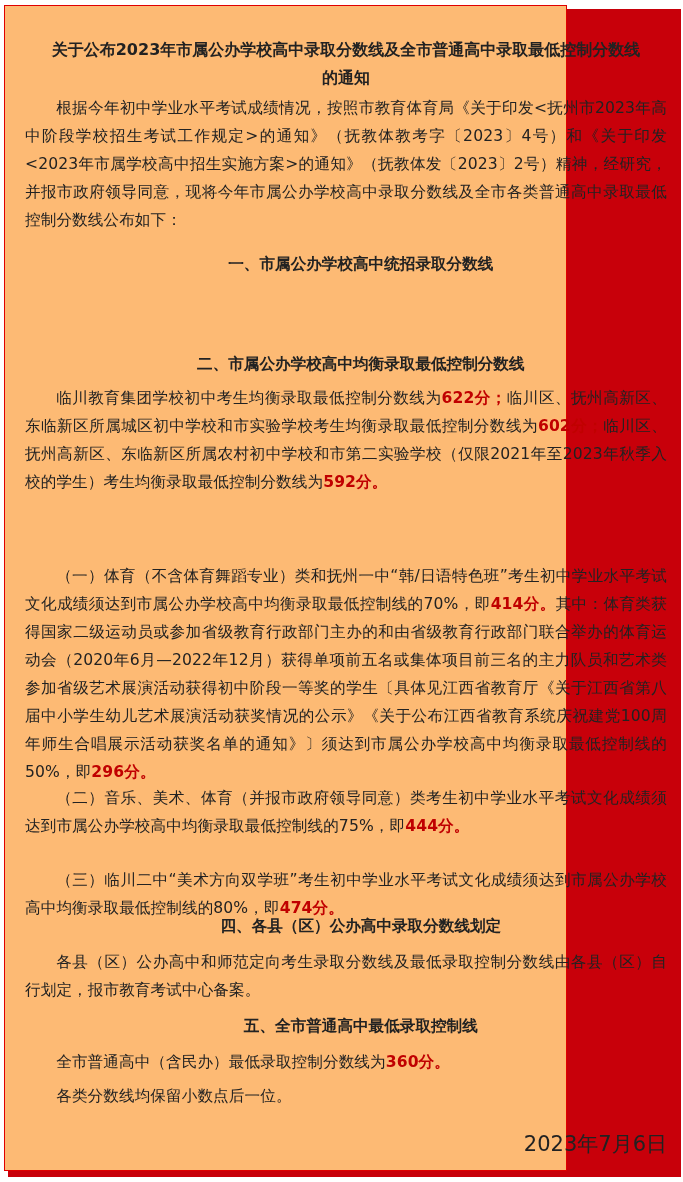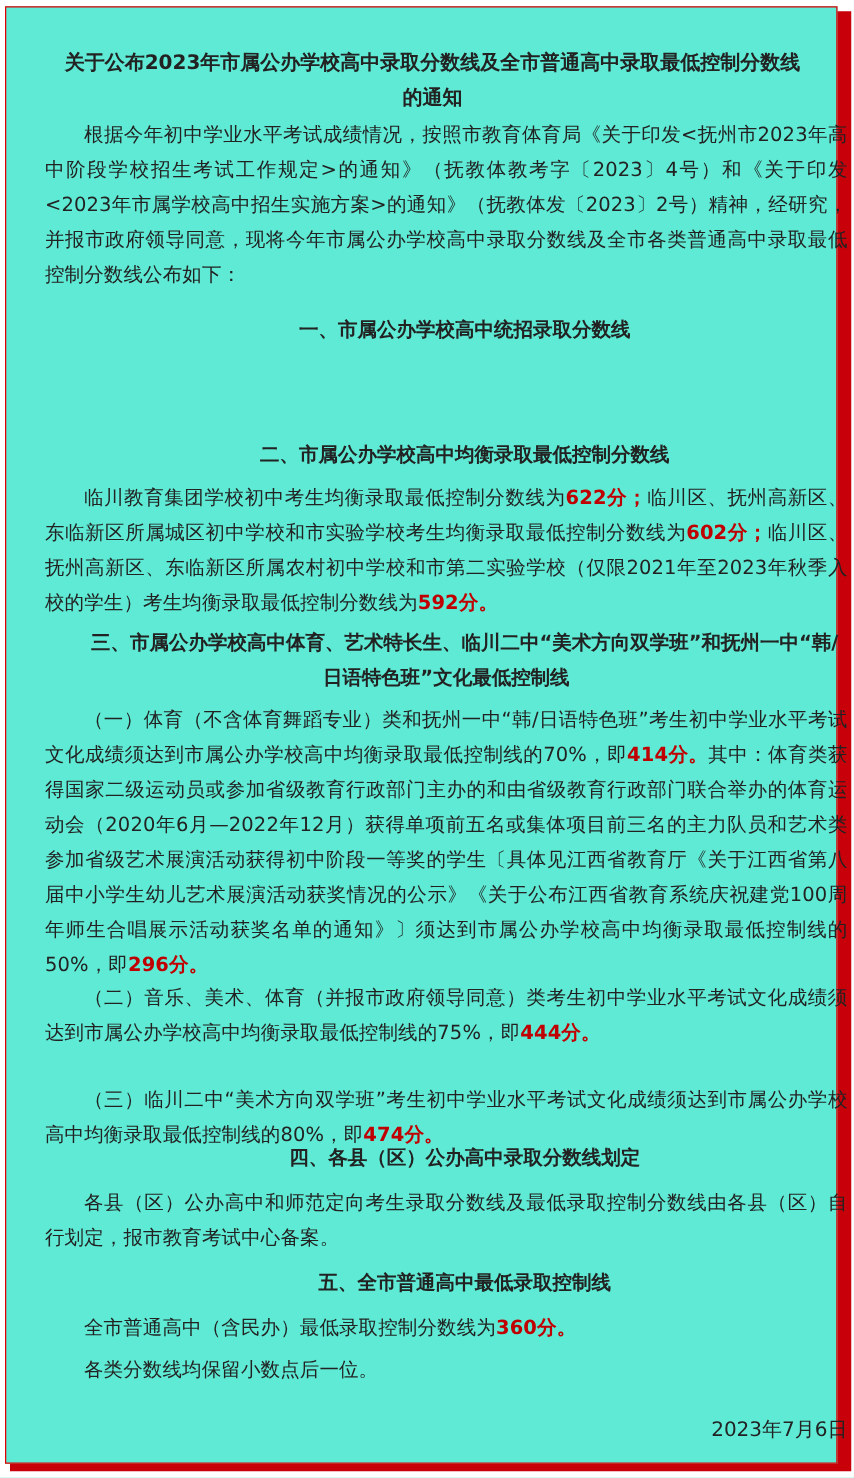--- a/index.html
+++ b/index.html
@@ -1,29 +1,29 @@
 <!DOCTYPE html>
 <html><head>
 <meta charset="utf-8">
 <style>
   html, body { margin: 0; padding: 0; background: #ffffff; }
   body { width: 683px; height: 1182px; position: relative; overflow: hidden;
          font-family: "DejaVu Sans", "Liberation Sans", sans-serif; color: #222; }
   .shadow { position: absolute; left: 8px; top: 9px; width: 673px; height: 1168px; background: #c8000a; }
-  .frame { position: absolute; left: 4px; top: 5px; width: 666px; height: 1166px;
-           background: #5eead4; border: 1px solid #e00000; box-sizing: border-box; }
+  .frame { position: absolute; left: 4px; top: 5px; width: 563px; height: 1166px;
+           background: #fdba74; border: 1px solid #e00000; box-sizing: border-box; }
   .content { position: absolute; left: 20px; top: 0; width: 642px; }
   .title { text-align: center; font-weight: bold; font-size: 16px; line-height: 28px;
            margin: 0; padding-top: 30px; color: #222; }
   .p { font-size: 15.6px; line-height: 28px; margin: 0; text-align: justify; letter-spacing: 0.1px; }
   .indent { text-indent: 2em; }
   .h { font-weight: bold; font-size: 15.6px; line-height: 28px; margin: 0; text-indent: 1.9em; text-align: center; }
   .hl { color: #c00000; font-weight: bold; }
-  .date { font-size: 16px; line-height: 28px; text-align: right; margin: 0; }
-  .blk { position: absolute; left: 0; width: 642px; margin-left: 11px; }
+  .date { font-size: 21px; line-height: 28px; text-align: right; margin: 0; }
+  .blk { position: absolute; left: 0; width: 642px; }
 </style>
 </head>
 <body>
 
 <div class="shadow"></div>
 <div class="frame">
   <div class="content">
 
     <div class="title">
       <div>关于公布2023年市属公办学校高中录取分数线及全市普通高中录取最低控制分数线</div>
@@ -38,23 +38,20 @@
       <p class="h">一、市属公办学校高中统招录取分数线</p>
     </div>
 
     <div class="blk" style="top:344px">
       <p class="h">二、市属公办学校高中均衡录取最低控制分数线</p>
     </div>
     <div class="blk" style="top:378px">
       <p class="p indent"><span>临川教育集团学校初中考生均衡录取最低控制分数线为</span><span class="hl">622分；</span><span>临川区、抚州高新区、东临新区所属城区初中学校和市实验学校考生均衡录取最低控制分数线为</span><span class="hl">602分；</span><span>临川区、抚州高新区、东临新区所属农村初中学校和市第二实验学校（仅限2021年至2023年秋季入校的学生）考生均衡录取最低控制分数线为</span><span class="hl">592分。</span></p>
     </div>
 
-    <div class="blk" style="top:494px">
-      <p class="h" style="text-indent:1.9em">三、市属公办学校高中体育、艺术特长生、临川二中“美术方向双学班”和抚州一中“韩/日语特色班”文化最低控制线</p>
-    </div>
     <div class="blk" style="top:556px">
       <p class="p indent"><span>（一）体育（不含体育舞蹈专业）类和抚州一中“韩/日语特色班”考生初中学业水平考试文化成绩须达到市属公办学校高中均衡录取最低控制线的70%，即</span><span class="hl">414分。</span><span>其中：体育类获得国家二级运动员或参加省级教育行政部门主办的和由省级教育行政部门联合举办的体育运动会（2020年6月—2022年12月）获得单项前五名或集体项目前三名的主力队员和艺术类参加省级艺术展演活动获得初中阶段一等奖的学生〔具体见江西省教育厅《关于江西省第八届中小学生幼儿艺术展演活动获奖情况的公示》《关于公布江西省教育系统庆祝建党100周年师生合唱展示活动获奖名单的通知》〕须达到市属公办学校高中均衡录取最低控制线的50%，即</span><span class="hl">296分。</span></p>
     </div>
     <div class="blk" style="top:778px">
       <p class="p indent"><span>（二）音乐、美术、体育（并报市政府领导同意）类考生初中学业水平考试文化成绩须达到市属公办学校高中均衡录取最低控制线的75%，即</span><span class="hl">444分。</span></p>
     </div>
     <div class="blk" style="top:860px">
       <p class="p indent"><span>（三）临川二中“美术方向双学班”考生初中学业水平考试文化成绩须达到市属公办学校高中均衡录取最低控制线的80%，即</span><span class="hl">474分。</span></p>
     </div>
 

